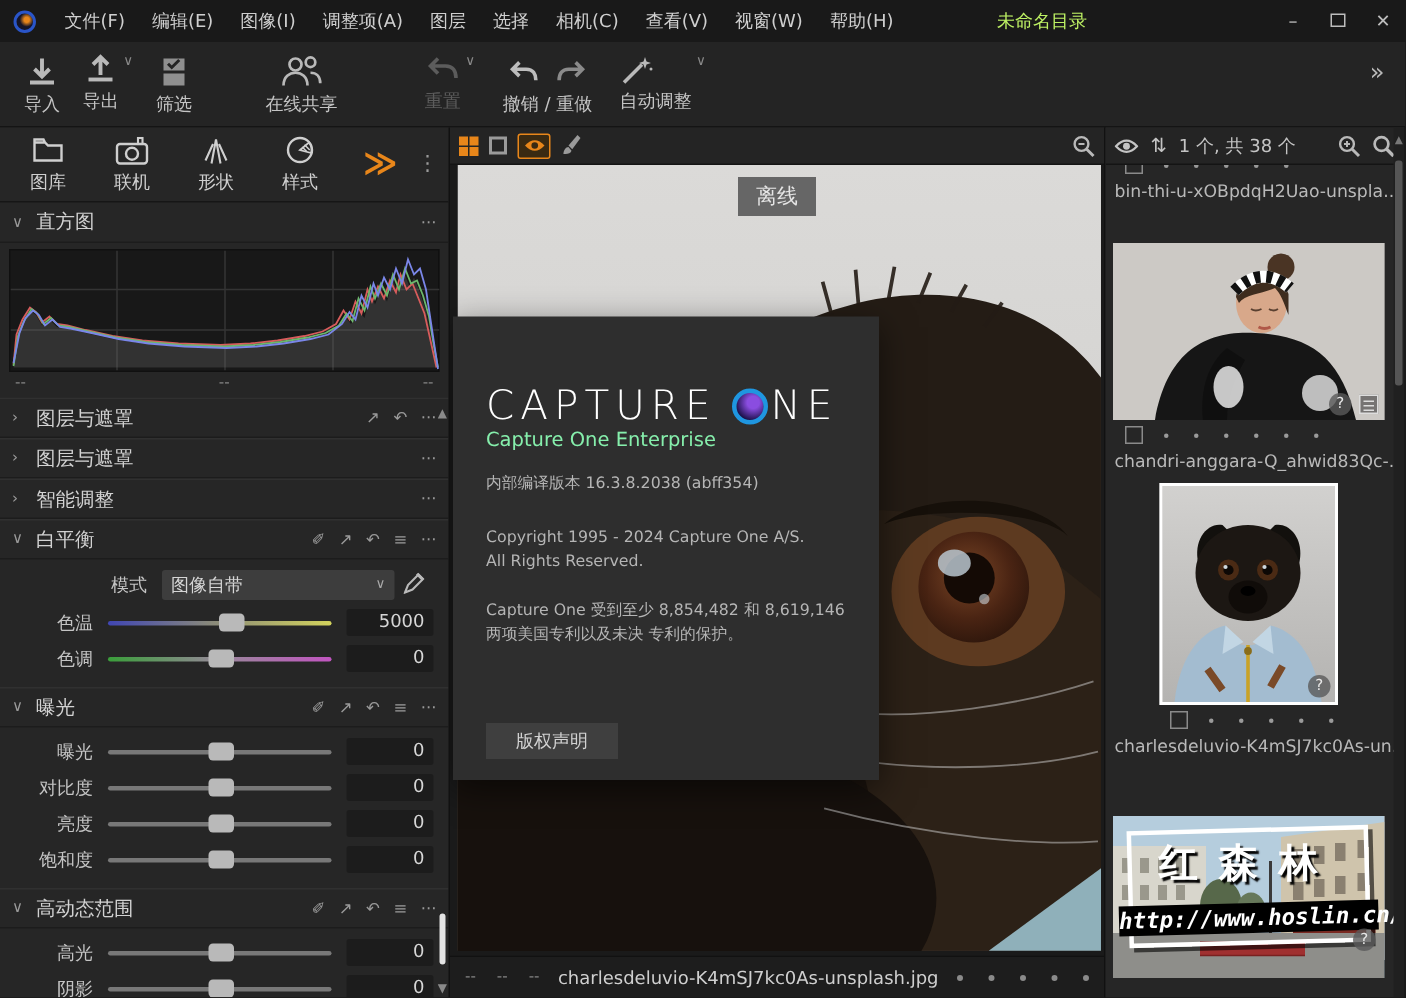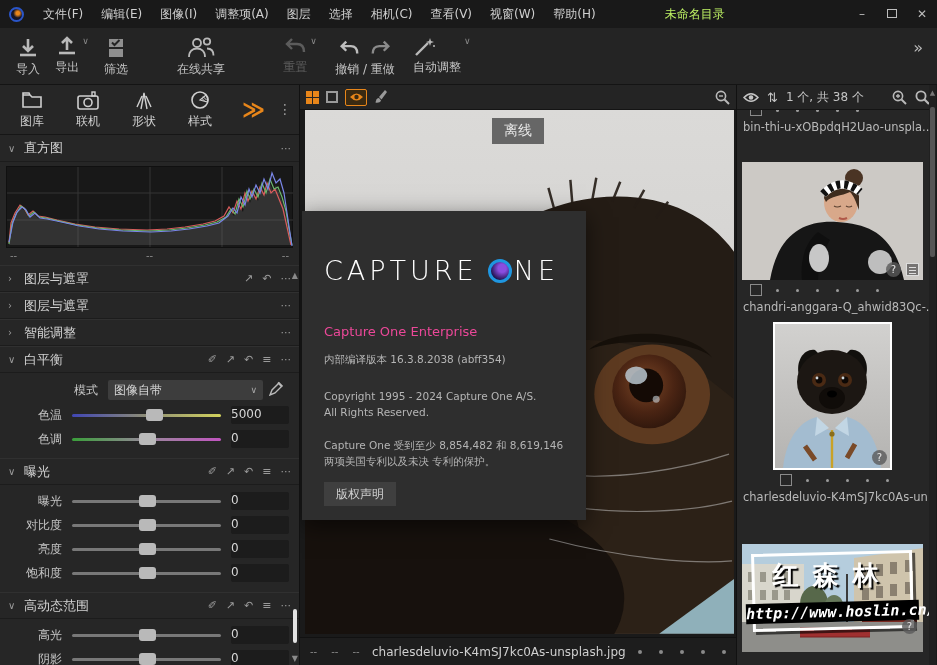--- a/index.html
+++ b/index.html
@@ -61,21 +61,21 @@
   .lscroll-thumb { position:absolute; right:1px; top:338px; width:4px; height:34px; background:#e2e2e2; border-radius:2px;}
 
   .ctl-row { display:flex; align-items:center; height:24px; padding:0 10px 0 0; }
   .ctl-row .rlabel { width:72px; text-align:right; font-size:12px; color:#c4c4c4; padding-right:10px; flex:0 0 72px;}
   .slider { flex:1; position:relative; height:14px; }
   .slider .track { position:absolute; left:0; right:0; top:6px; height:3px; background:#787878; border-radius:2px;}
   .slider .track.temp { background:linear-gradient(90deg,#4046b4,#87877b 45%,#d2d25c); }
   .slider .track.tint { background:linear-gradient(90deg,#3a9e3a,#98889a 50%,#c155c0); }
   .slider .thumb { position:absolute; top:1px; width:17px; height:12px; background:#b9b9b9; border-radius:3px; margin-left:-8px;}
   .valbox { width:58px; height:18px; background:#1c1c1c; border-radius:2px; margin-left:10px;
-    font-size:12px; color:#d6d6d6; text-align:left; padding:1px 6px 0 0; flex:0 0 58px;}
+    font-size:12px; color:#d6d6d6; text-align:right; padding:1px 6px 0 0; flex:0 0 58px;}
   .mode-row { display:flex; align-items:center; height:26px; padding:0 10px 0 0; margin-top:4px;margin-left:36px;}
   .mode-select { flex:1; height:20px; background:#3d3d3d; border-radius:2px; display:flex; align-items:center;
     font-size:12px; color:#d6d6d6; padding:0 6px; }
   .mode-select .sel-chev { margin-left:auto; font-size:9px; color:#aaa; }
   .eyedrop { width:26px; text-align:center; color:#b9b9b9; }
   .subpad { padding-bottom:7px; }
 
   
   .vtoolbar { height:25px; background:#242424; border-bottom:1px solid #141414; display:flex; align-items:center; padding:0 6px; gap:7px; flex:0 0 25px;}
   .grid-ic { width:13px; height:13px; display:grid; grid-template-columns:6px 6px; grid-template-rows:6px 6px; gap:1px;}
@@ -94,25 +94,25 @@
   .dotrow { display:flex; gap:17px; }
   .dotrow i { width:4px; height:4px; border-radius:50%; background:#8a8a8a; }
 
   
   .about { position:absolute; left:2px; top:101px; width:284px; height:309px; background:#2e2e2e;
     box-shadow:0 6px 22px rgba(0,0,0,.55); padding:44px 20px 0 22px; }
   .logo-line { display:flex; align-items:center; color:#fff; font-size:27px; font-weight:300; letter-spacing:4px; }
   .logo-sphere { width:24px; height:24px; border-radius:50%; margin:0 2px;
     background:radial-gradient(circle at 62% 35%, #8a4de0 25%, #1a1048 75%);
     border:3px solid #1f96e0; }
-  .about .product { font-size:13px; color:#ec4899; margin-top:38px; }
+  .about .product { font-size:13px; color:#86efac; }
   .about .build { font-size:10.5px; color:#b5b5b5; margin-top:14px; }
   .about .copyright { font-size:10.5px; color:#b5b5b5; margin-top:22px; line-height:1.5; }
   .about .patent { font-size:10.5px; color:#b5b5b5; margin-top:16px; line-height:1.55; }
-  .about-btn { position:absolute; left:22px; bottom:14px; width:72px; height:24px; background:#3f3f3f;
+  .about-btn { position:absolute; left:22px; bottom:14px; width:88px; height:24px; background:#3f3f3f;
     color:#d2d2d2; font-size:12px; border:none; font-family:inherit; }
 
   
   .btoolbar { height:25px; background:#242424; border-bottom:1px solid #141414; display:flex; align-items:center; padding:0 6px; gap:8px; flex:0 0 25px;}
   .btoolbar .cnt { font-size:12px; color:#c4c4c4; white-space:nowrap; }
   .thumb-area { flex:1; position:relative; padding:0 0 0 5px; overflow:hidden; }
   .meta-row { display:flex; align-items:center; gap:0; height:16px; margin:2px 0 0 8px; }
   .meta-row .cbox { width:12px; height:12px; border:1px solid #8a8a8a; margin-right:14px; }
   .meta-row .mdots { display:flex; gap:17px; }
   .meta-row .mdots i { width:3px; height:3px; border-radius:50%; background:#9a9a9a; }

